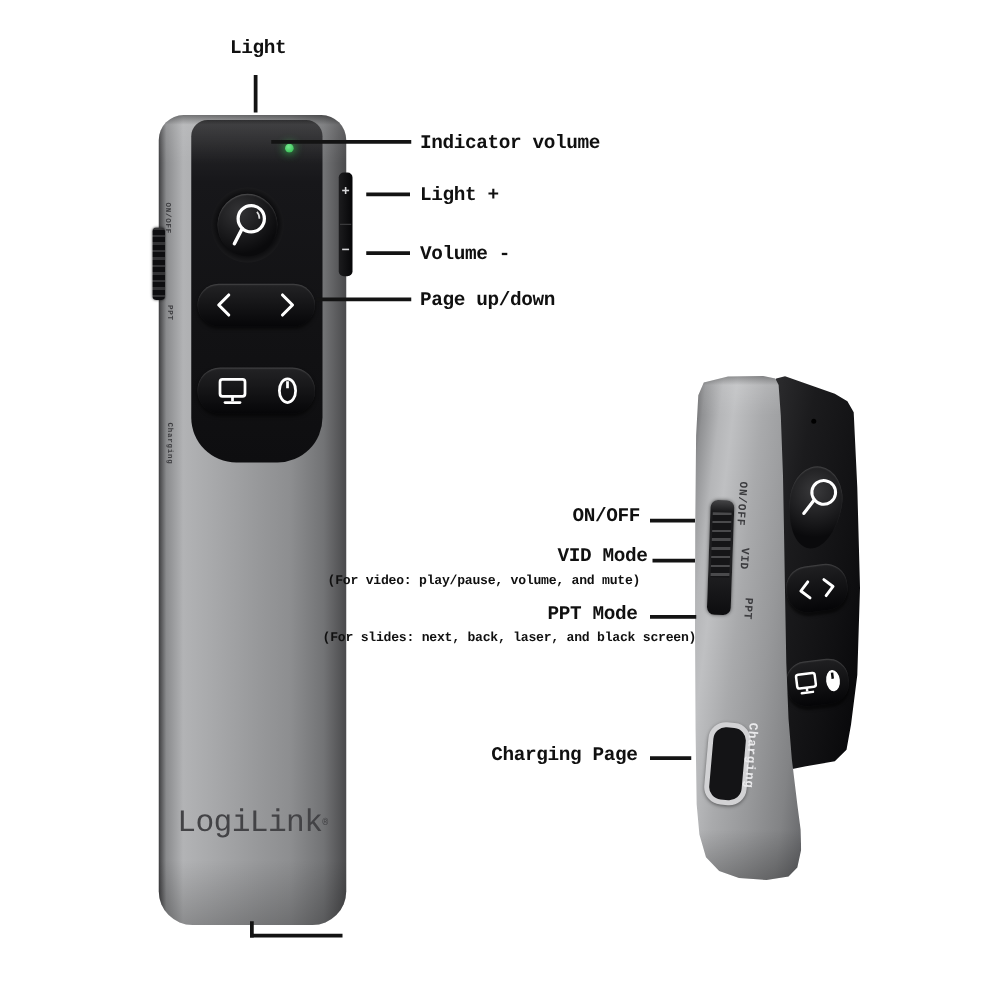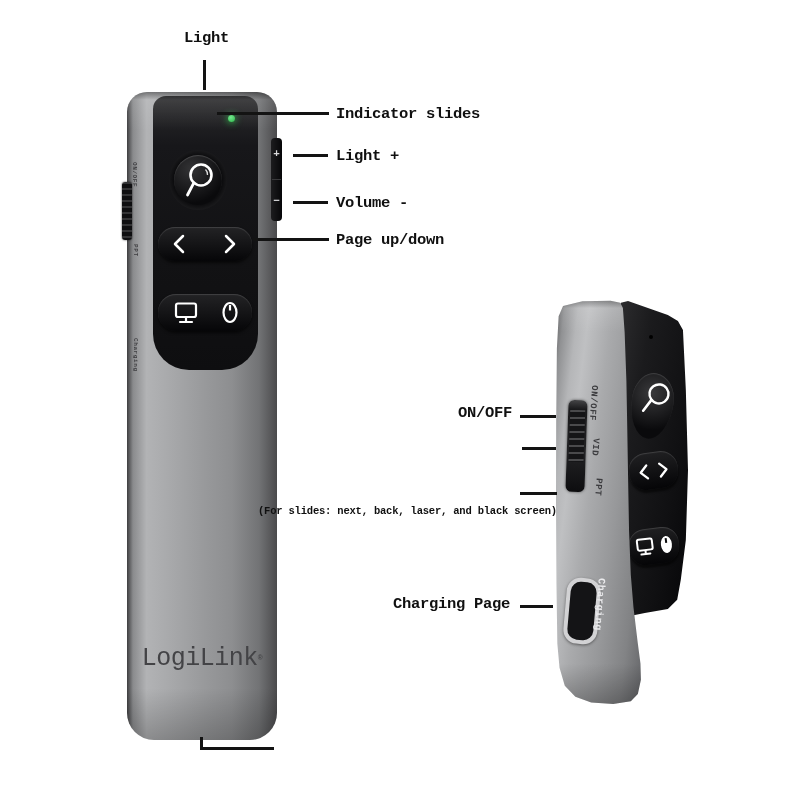--- a/index.html
+++ b/index.html
@@ -155,21 +155,21 @@
     <span class="engrave-v engrave-front" style="left:5px;top:152px;">PPT</span>
     <span class="engrave-v engrave-front" style="left:5px;top:246px;">Charging</span>
 
     <div class="logo"><span>LogiLink</span><span class="reg">®</span></div>
   </div>
 
   <div class="cl" style="left:184px;top:30px;">Light</div>
   <div class="ln ln-v" style="left:203px;top:60px;height:30px;"></div>
 
   <div class="ln ln-h" style="left:217px;top:112px;width:112px;"></div>
-  <div class="cl" style="left:336px;top:106px;">Indicator slides</div>
+  <div class="cl" style="left:336px;top:106px;">Indicator volume</div>
 
   <div class="ln ln-h" style="left:293px;top:154px;width:35px;"></div>
   <div class="cl" style="left:336px;top:148px;">Light +</div>
 
   <div class="ln ln-h" style="left:293px;top:201px;width:35px;"></div>
   <div class="cl" style="left:336px;top:195px;text-align:right;">Volume -</div>
 
   <div class="ln ln-h" style="left:253px;top:238px;width:76px;"></div>
   <div class="cl" style="left:336px;top:232px;">Page up/down</div>
 
@@ -222,21 +222,24 @@
     <span class="engrave-v e-onoff">ON/OFF</span>
     <span class="engrave-v e-vid">VID</span>
     <span class="engrave-v e-ppt">PPT</span>
     <div class="s-port"></div>
     <span class="engrave-v e-charging">Charging</span>
   </div>
 
   <div class="cl cl-right" style="left:362px;top:405px;width:150px;">ON/OFF</div>
   <div class="ln ln-h" style="left:520px;top:415px;width:36px;"></div>
 
+  <div class="cl cl-right" style="left:368px;top:437px;width:150px;">VID Mode</div>
   <div class="ln ln-h" style="left:522px;top:447px;width:34px;"></div>
-
+  <div class="cl cl-sub cl-right" style="left:262px;top:459px;width:250px;">(For video: play/pause, volume, and mute)</div>
+
+  <div class="cl cl-right" style="left:360px;top:483px;width:150px;">PPT Mode</div>
   <div class="ln ln-h" style="left:520px;top:492px;width:37px;"></div>
   <div class="cl cl-sub cl-right" style="left:258px;top:505px;width:250px;">(For slides: next, back, laser, and black screen)</div>
 
   <div class="cl cl-right" style="left:360px;top:596px;width:150px;">Charging Page</div>
   <div class="ln ln-h" style="left:520px;top:605px;width:33px;"></div>
 
 </div>
 
 </body></html>

